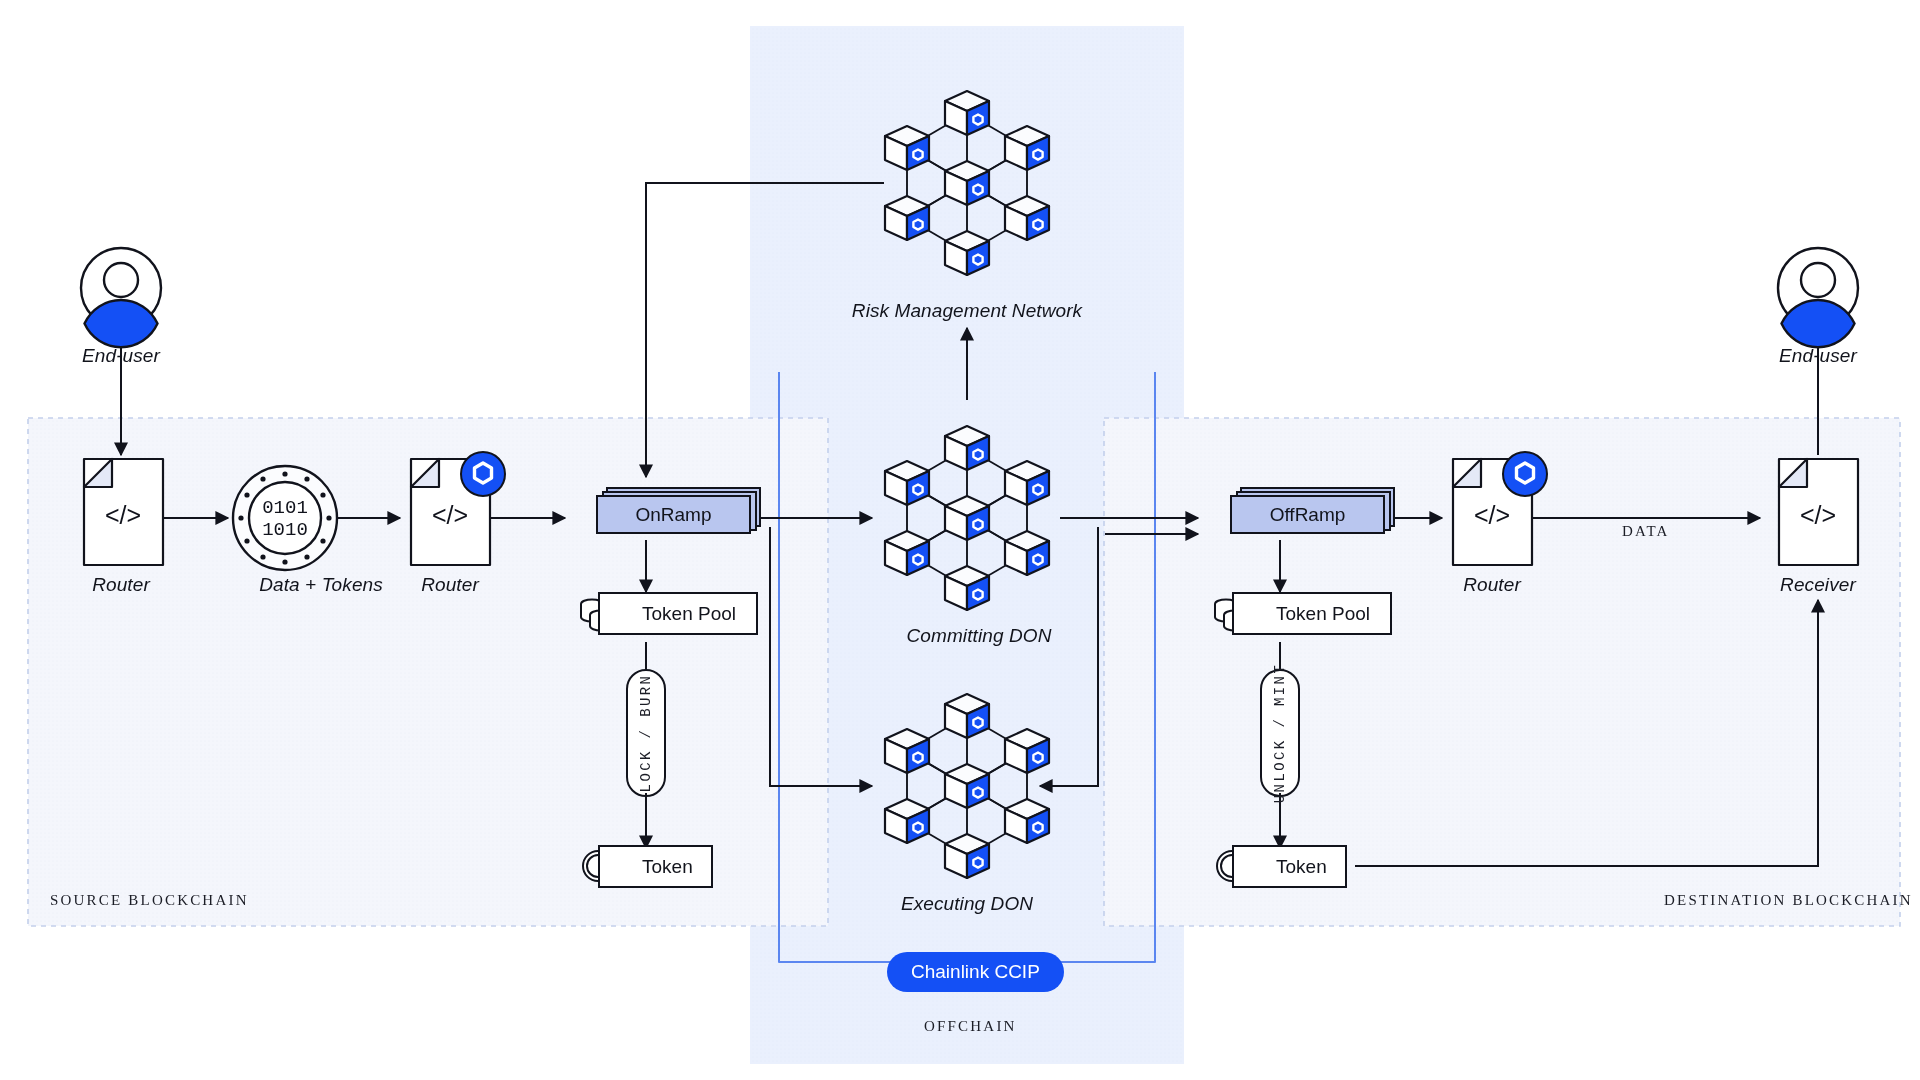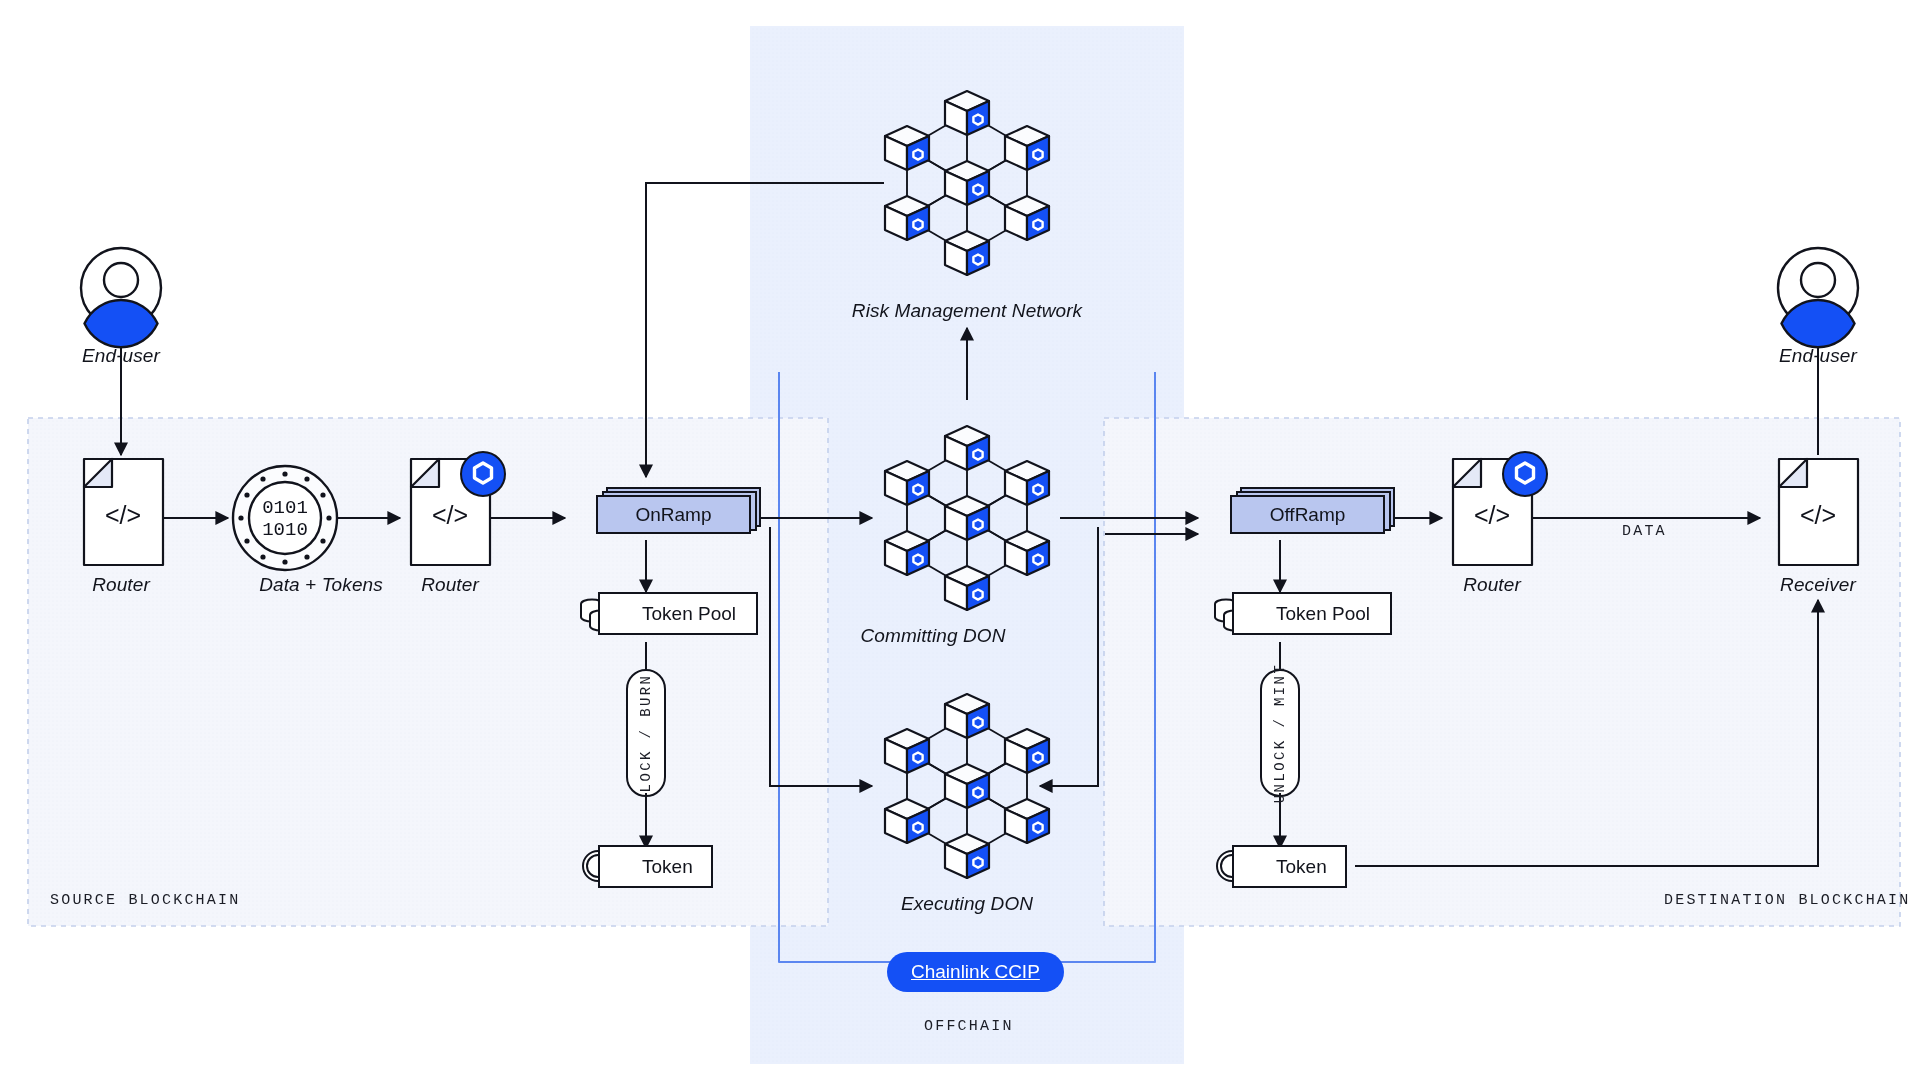--- a/index.html
+++ b/index.html
@@ -3,21 +3,21 @@
 <meta charset="utf-8">
 <style>
   html,body{margin:0;padding:0;background:#ffffff;}
   body{width:1920px;height:1080px;position:relative;overflow:hidden;
        font-family:"Liberation Sans",sans-serif;color:#12141c;}
   #stage{position:absolute;left:0;top:0;width:1920px;height:1080px;}
   svg#canvas{position:absolute;left:0;top:0;width:1920px;height:1080px;}
 
   .lbl{position:absolute;font-family:"Liberation Sans",sans-serif;font-size:19px;
        color:#12141c;white-space:nowrap;transform:translateX(-50%);letter-spacing:.1px;font-style:italic;}
-  .mono{position:absolute;font-family:Liberation Mono, monospace;font-size:15px;
+  .mono{position:absolute;font-family:Liberation Serif, serif;font-size:15px;
         letter-spacing:2.2px;color:#1b1d26;white-space:nowrap;}
 
   .node{position:absolute;box-sizing:border-box;margin-left:28px;}
 
   
   .ramp{width:165px;height:47px;}
   .ramp .sheet{position:absolute;box-sizing:border-box;border:2px solid #11131c;
                background:#b9c6ef;}
   .ramp .s3{left:10px;top:0;width:155px;height:40px;}
   .ramp .s2{left:6px;top:4px;width:155px;height:40px;}
@@ -276,21 +276,21 @@
 
 <div class="lbl" style="left:121px;top:574px;">Router</div>
 <div class="lbl" style="left:285px;top:574px;margin-left:36px;">Data + Tokens</div>
 <div class="lbl" style="left:450px;top:574px;">Router</div>
 
 <div class="lbl" style="left:1492px;top:574px;">Router</div>
 <div class="lbl" style="left:1818px;top:574px;">Receiver</div>
 <div class="mono" style="left:1622px;top:523px;">DATA</div>
 
 <div class="lbl" style="left:967px;top:300px;">Risk Management Network</div>
-<div class="lbl" style="left:933px;top:625px;">Committing DON</div>
+<div class="lbl" style="left:979px;top:625px;">Committing DON</div>
 <div class="lbl" style="left:967px;top:893px;">Executing DON</div>
 
 <div class="node ramp" style="left:568px;top:487px;">
   <div class="sheet s3"></div>
   <div class="sheet s2"></div>
   <div class="sheet s1">
     <span class="txt">OnRamp</span>
   </div>
 </div>
 
@@ -316,17 +316,17 @@
   <span class="txt">Token</span>
 </div>
 <div class="node boxnode" style="left:1204px;top:845px;width:115px;">
   <span style="width:30px;"></span>
   <span class="txt">Token</span>
 </div>
 
 <div class="vpill-txt" style="left:646px;top:733px;transform:translate(-50%,-50%) rotate(-90deg);">LOCK / BURN</div>
 <div class="vpill-txt" style="left:1280px;top:733px;transform:translate(-50%,-50%) rotate(-90deg);">UNLOCK / MINT</div>
 
-<div class="ccip" style="left:887px;top:952px;text-decoration:underline;">
+<div class="ccip" style="left:887px;top:952px;">
   <span>Chainlink CCIP</span>
 </div>
 
 </div>
 
 </body></html>

